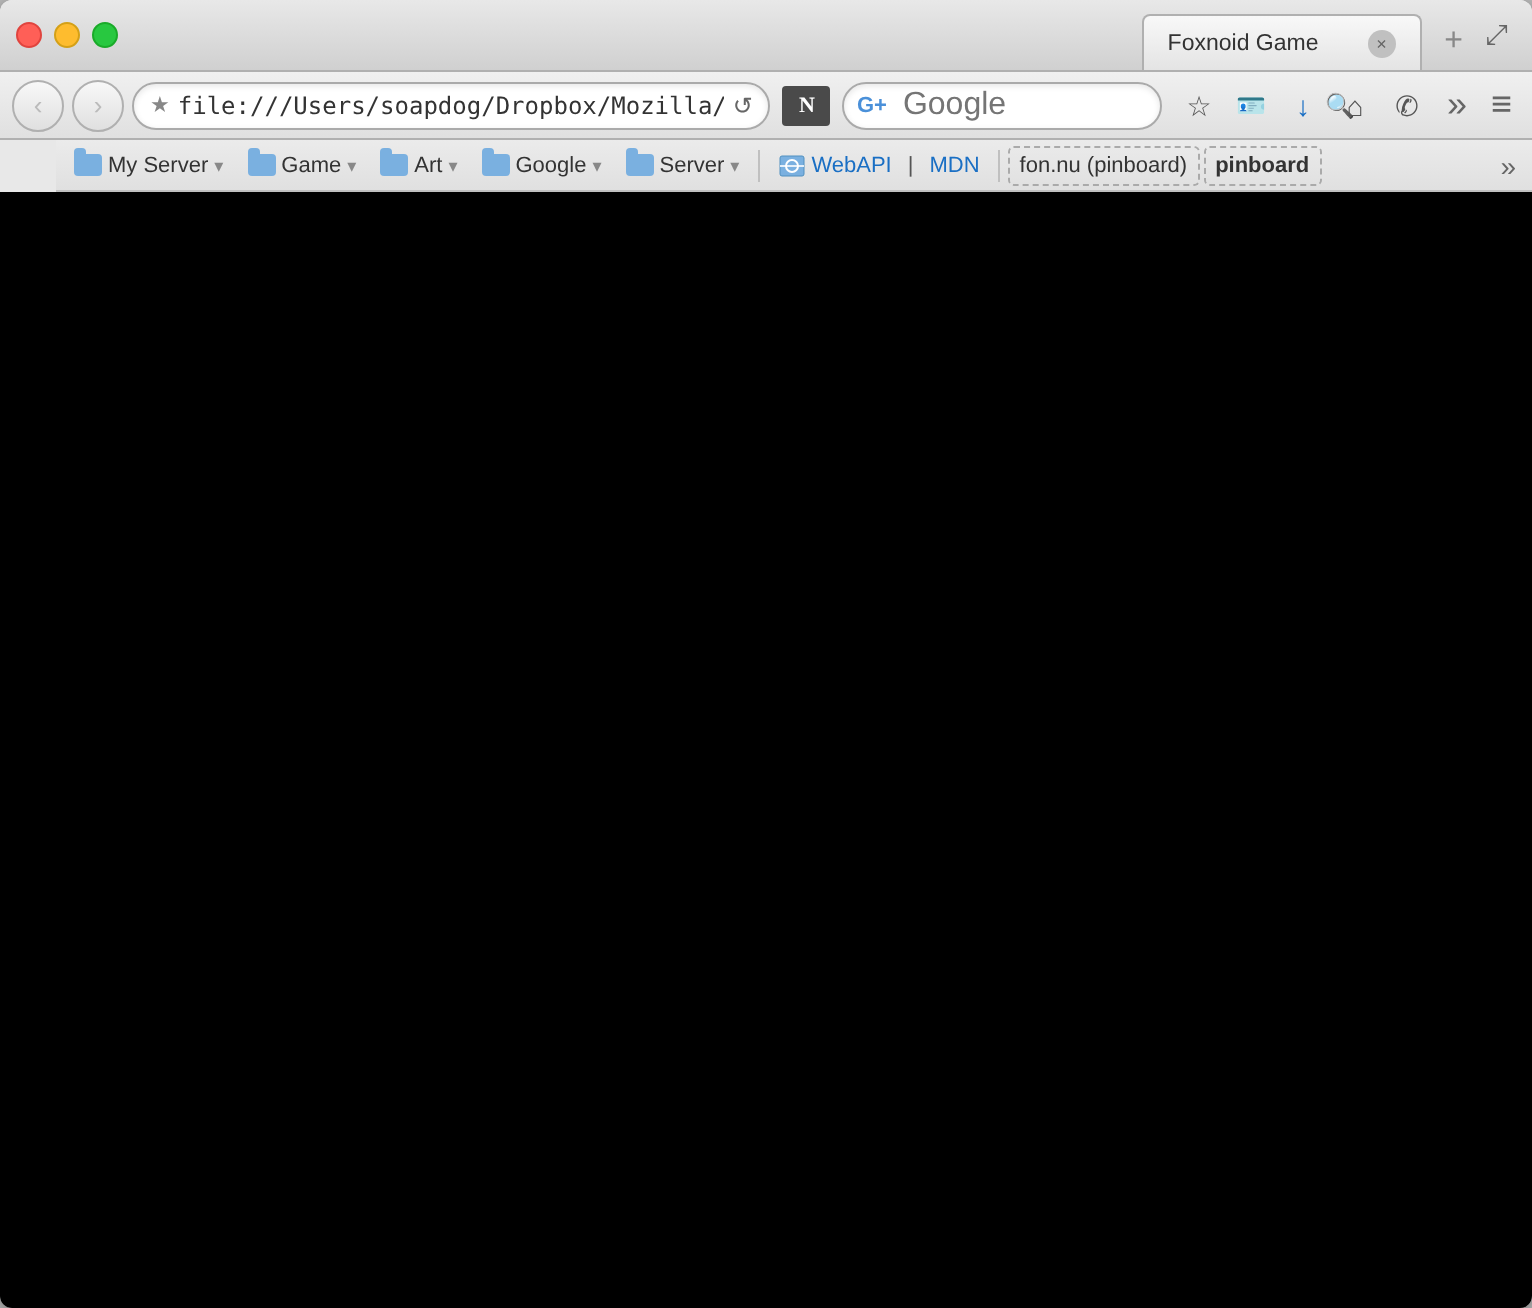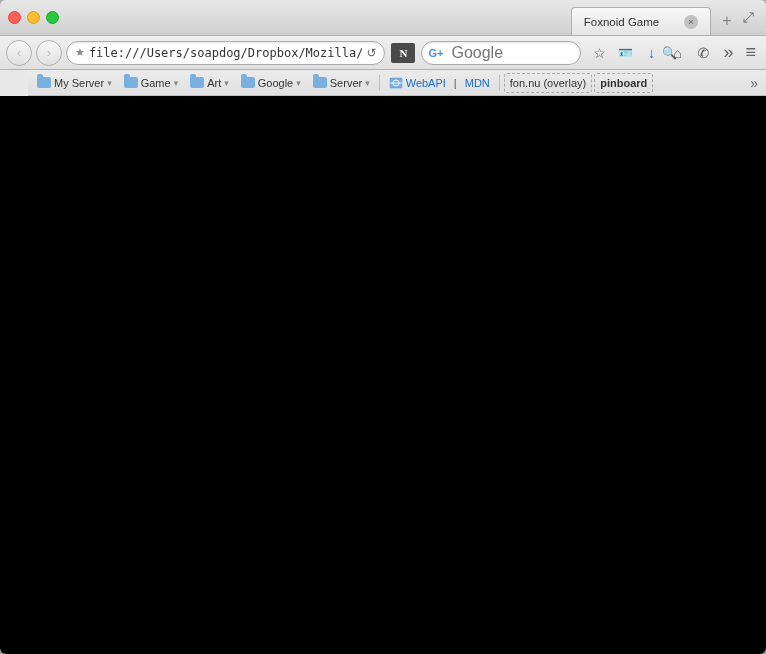--- a/index.html
+++ b/index.html
@@ -466,21 +466,21 @@
 
     <span style="font-size:11px; color:#555; padding:0 1px;">|</span>
 
     <div class="bookmark-item">
       <span style="color:#1a6fc4;text-align:center;">MDN</span>
     </div>
 
     <div class="bookmark-separator"></div>
 
     <div class="bookmark-item" style="border: 1px dashed #aaa; border-radius:3px;">
-      <span>fon.nu (overlay)</span>
+      <span>fon.nu (pinboard)</span>
     </div>
 
     <div class="bookmark-item" style="border: 1px dashed #aaa; border-radius:3px;font-weight:bold;">
       <span>pinboard</span>
     </div>
 
     <span class="overflow-btn" style="margin-left:auto; font-size:14px;">»</span>
   </div>
 
   <div class="main-content">

